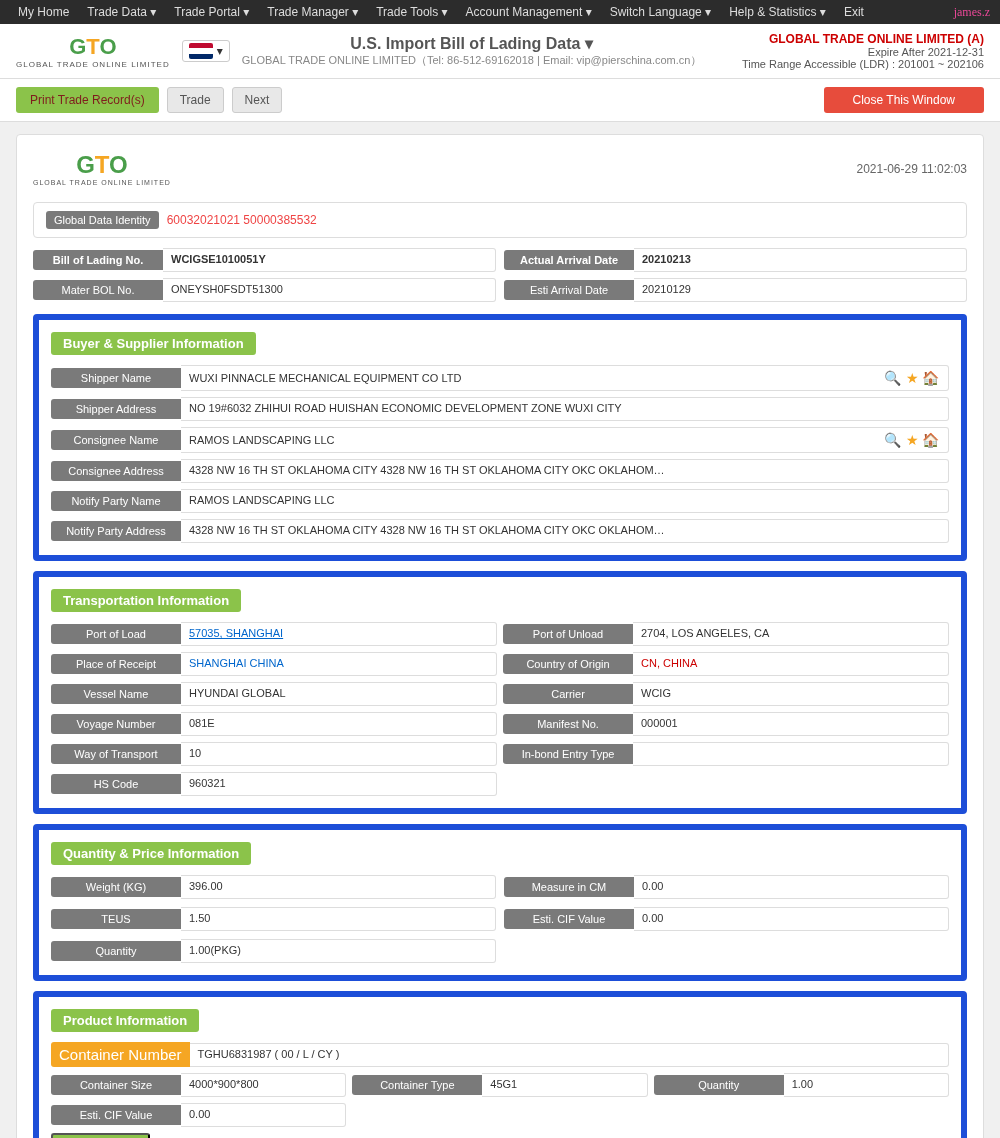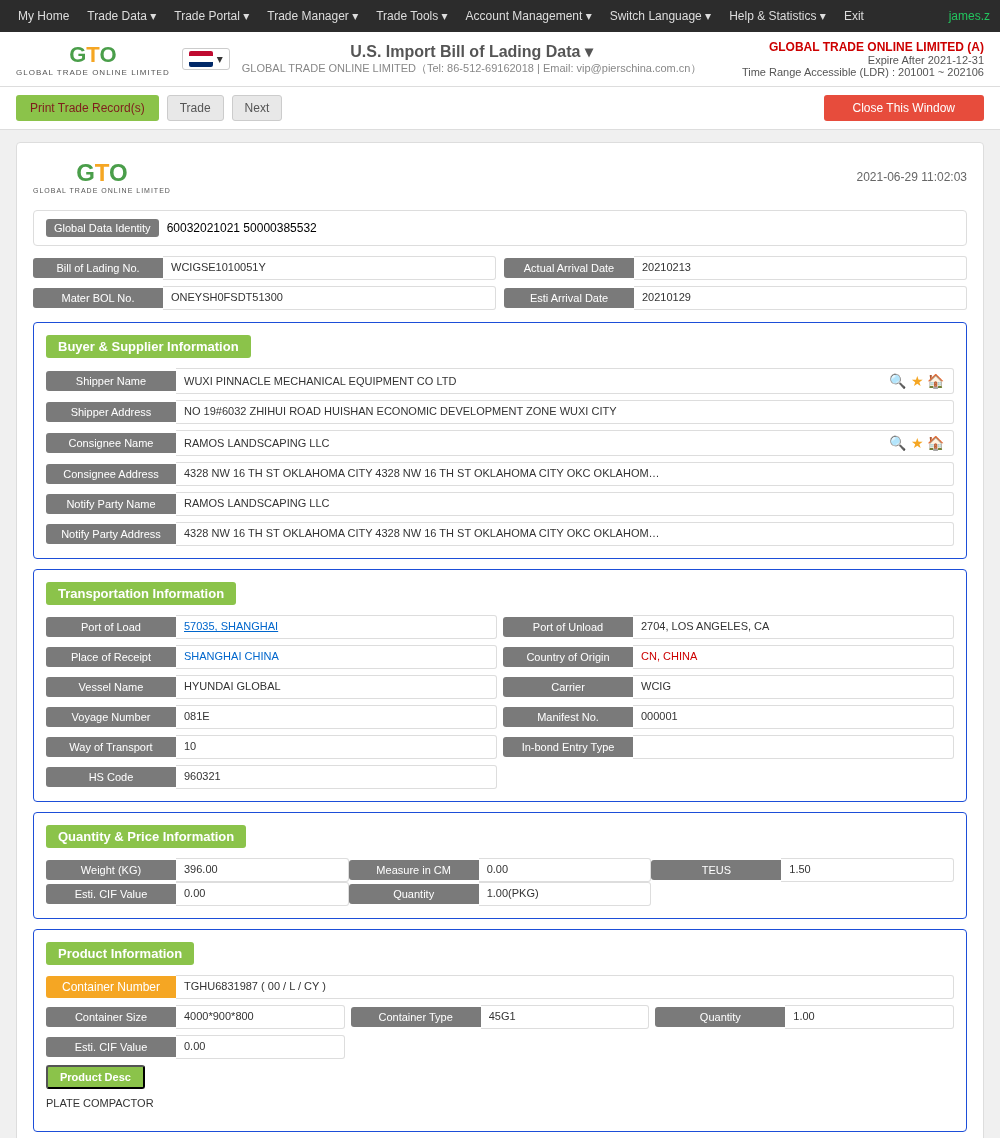--- a/index.html
+++ b/index.html
@@ -6,31 +6,31 @@
     body { font-family: Arial, sans-serif; font-size: 12px; background: #f0f0f0; color: #333; }
 
     
     .top-nav {
       background: #2c2c2c;
       color: #ccc;
       display: flex;
       align-items: center;
       justify-content: space-between;
       padding: 0 10px;
-      height: 32px;
+      height: 24px;
       font-size: 12px;
     }
     .top-nav-left { display: flex; gap: 2px; }
     .top-nav-item {
       padding: 0 8px;
       cursor: pointer;
       color: #ddd;
       line-height: 28px;
     }
-    .top-nav-right { color: #22c55e; }
+    .top-nav-right { color: #ec4899; font-family: Liberation Serif, serif; }
 
     
     .header {
       background: #fff;
       display: flex;
       align-items: center;
       padding: 8px 16px;
       border-bottom: 1px solid #ddd;
       justify-content: space-between;
     }
@@ -134,25 +134,25 @@
       gap: 8px;
     }
     .identity-label {
       background: #7a7a7a;
       color: #fff;
       padding: 3px 8px;
       border-radius: 3px;
       font-size: 11px;
       white-space: nowrap;
     }
-    .identity-value { color: #000000; font-size: 12px; }
+    .identity-value { color: #ef4444; font-size: 12px; }
 
     
     .data-section {
-      border: 1px solid #1d4ed8;
+      border: 6px solid #1d4ed8;
       border-radius: 4px;
       padding: 12px;
       margin-bottom: 10px;
     }
     .section-header {
       background: #8bc34a;
       color: #fff;
       padding: 4px 12px;
       border-radius: 3px;
       font-size: 13px;
@@ -196,21 +196,21 @@
     .icon-search { color: #888; cursor: pointer; font-size: 14px; }
     .icon-star { color: #f5a623; cursor: pointer; font-size: 14px; }
     .icon-home { color: #888; cursor: pointer; font-size: 14px; }
 
     
     .container-number-label {
       background: #f5a623;
       color: #fff;
       padding: 4px 8px;
       border-radius: 3px 0 0 3px;
-      font-size: 12px;
+      font-size: 15px;
       min-width: 130px;
       text-align: center;
     }
 
     
     .product-label {
       background: #8bc34a;
       color: #fff;
       padding: 4px 12px;
       border-radius: 3px;
@@ -292,21 +292,21 @@
         <span style="font-size:7px; color:#555; letter-spacing:1px;">GLOBAL TRADE ONLINE LIMITED</span>
       </div>
       <div class="card-date">2021-06-29 11:02:03</div>
     </div>
 
     <div class="identity-row">
       <span class="identity-label">Global Data Identity</span>
       <span class="identity-value">60032021021 50000385532</span>
     </div>
 
-    <div style="display:flex; gap:8px; margin-bottom:6px;">
+    <div style="display:flex; gap:8px; margin-bottom:6px;font-weight:bold;">
       <div class="field-row" style="flex:1;">
         <span class="field-label">Bill of Lading No.</span>
         <span class="field-value">WCIGSE1010051Y</span>
       </div>
       <div class="field-row" style="flex:1;">
         <span class="field-label">Actual Arrival Date</span>
         <span class="field-value">20210213</span>
       </div>
     </div>
 
@@ -440,21 +440,21 @@
         <div class="field-row">
           <span class="field-label">HS Code</span>
           <span class="field-value">960321</span>
         </div>
       </div>
     </div>
 
     <div class="data-section">
       <div class="section-header">Quantity &amp; Price Information</div>
 
-      <div style="display:grid; grid-template-columns:1fr 1fr 1fr; gap:0;">
+      <div style="display:grid; grid-template-columns:1fr 1fr; gap:8px;">
 
         <div class="field-row">
           <span class="field-label">Weight (KG)</span>
           <span class="field-value">396.00</span>
         </div>
         <div class="field-row">
           <span class="field-label">Measure in CM</span>
           <span class="field-value">0.00</span>
         </div>
 

